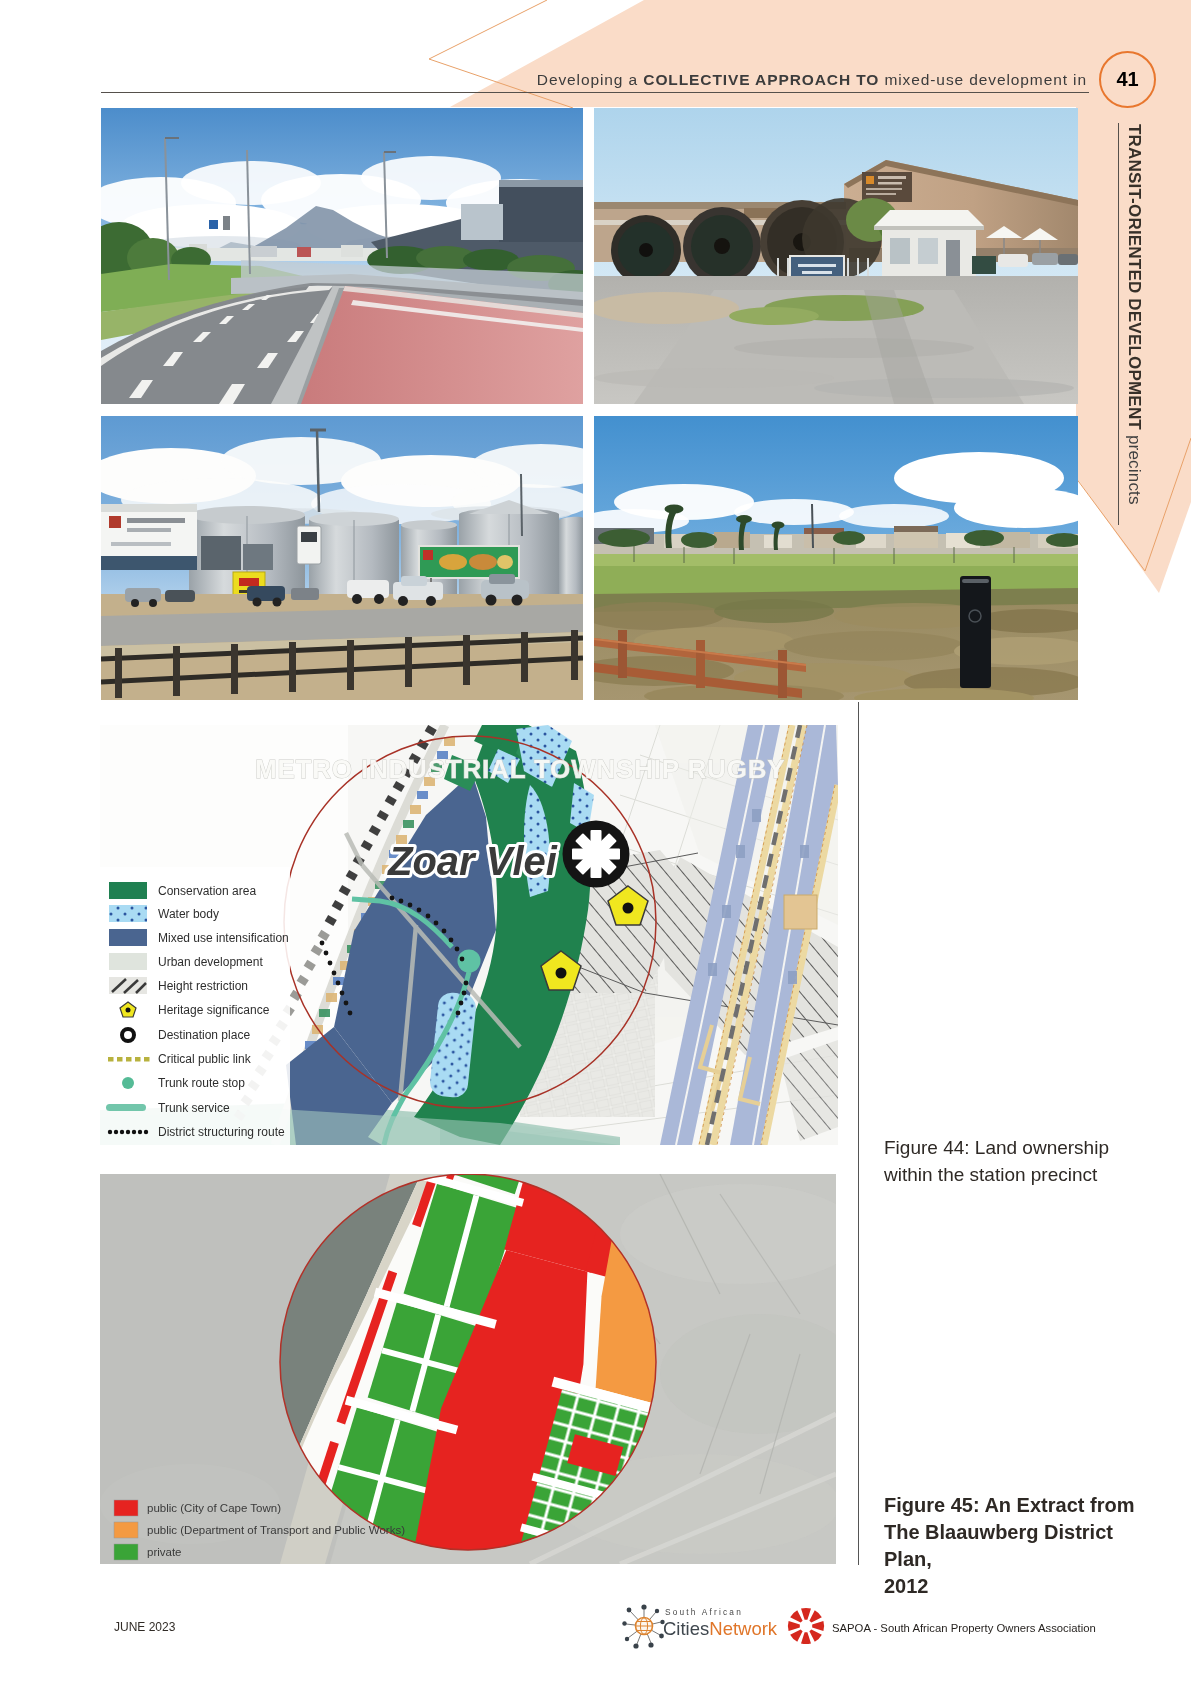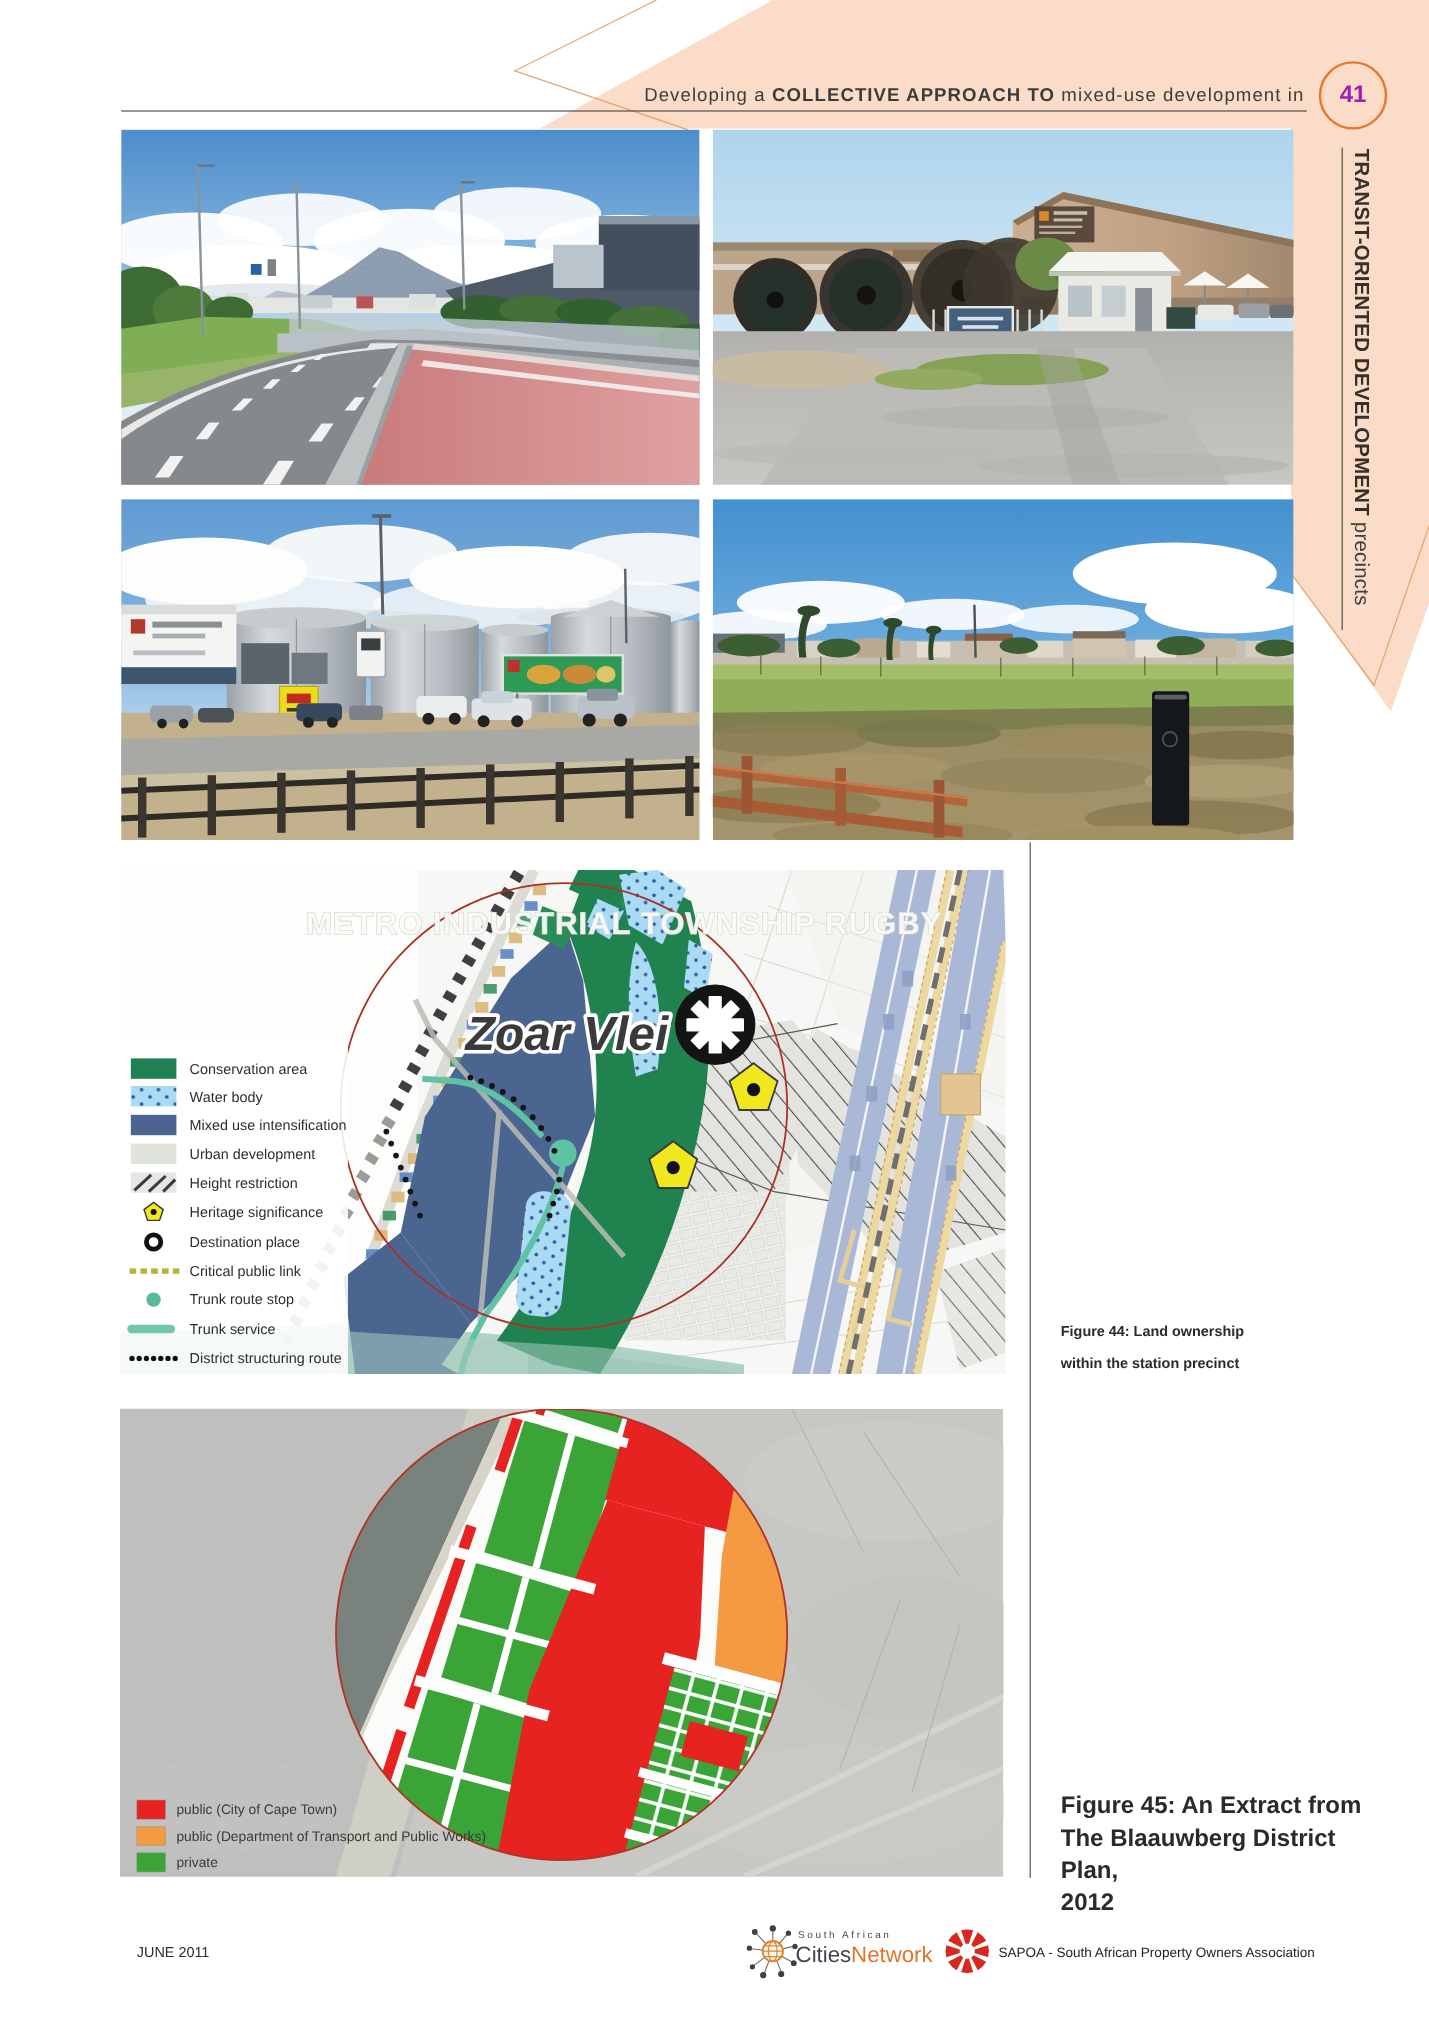--- a/index.html
+++ b/index.html
@@ -19,21 +19,21 @@
 
   <polyline points="547,0 429,59 573,108" fill="none" stroke="#e8a169" stroke-width="1"></polyline>
 
   <polyline points="1076,478 1145,571 1191,438" fill="none" stroke="#e8a169" stroke-width="1"></polyline>
 </svg>
 
 <div class="abs" style="left:101px;top:92px;width:988px;height:1px;background:#55504b"></div>
 
 <div class="abs" style="left:0;top:71px;width:1087px;text-align:right;font-size:15.5px;color:#3c3c3c;letter-spacing:.9px">Developing a <b>COLLECTIVE APPROACH TO</b> mixed-use development in</div>
 
-<div class="abs" style="left:1099px;top:51px;width:53px;height:53px;border:2px solid #e8772e;border-radius:50%;text-align:center;line-height:53px;font-size:20px;font-weight:bold;color:#a21caf">41</div>
+<div class="abs" style="left:1099px;top:51px;width:53px;height:53px;border:2px solid #e8772e;border-radius:50%;text-align:center;line-height:53px;font-size:20px;font-weight:bold;color:#000000">41</div>
 
 <div class="abs" style="left:1118px;top:123px;width:1px;height:402px;background:#55504b"></div>
 
 <div class="abs" style="left:1124px;top:124px;height:420px;writing-mode:vertical-rl;font-size:17px;color:#373029;letter-spacing:.2px"><b>TRANSIT-ORIENTED DEVELOPMENT</b>&nbsp;<span style="color:#3f3f3f;font-weight:normal">precincts</span></div>
 
 <svg class="abs" style="left:101px;top:108px" width="482" height="296" viewBox="0 0 482 296">
 <defs>
 <linearGradient id="sky1" x1="0" y1="0" x2="0" y2="1">
  <stop offset="0" stop-color="#4c8dcb"></stop>
           <stop offset=".45" stop-color="#8fbce4"></stop>
@@ -702,21 +702,21 @@
           <circle cx="40" cy="407" r="2.2"></circle>
           <circle cx="46" cy="407" r="2.2"></circle>
         </g>
 <text x="58" y="411">District structuring route</text>
 </g>
 </svg>
 
 <div class="abs" style="left:858px;top:702px;width:1px;height:863px;background:#555"></div>
 
 
-<div class="abs" style="left:884px;top:1096px;width:260px;font-size:12px;font-weight:bold;color:#2e2925;line-height:27px">Figure 44: Land ownership<br>within the station precinct</div>
+<div class="abs" style="left:884px;top:1134px;width:260px;font-size:19px;font-weight:normal;color:#2e2925;line-height:27px">Figure 44: Land ownership<br>within the station precinct</div>
 
 <div class="abs" style="left:884px;top:1492px;width:260px;font-size:20px;font-weight:bold;color:#2e2925;line-height:27px">Figure 45: An Extract from<br>The Blaauwberg District Plan,<br>2012</div>
 
 <svg class="abs" style="left:100px;top:1174px" width="736" height="390" viewBox="0 0 736 390">
 <defs>
 <pattern id="cells" width="21" height="16" patternUnits="userSpaceOnUse">
  <rect width="21" height="16" fill="#ffffff"></rect>
  <rect x="1.5" y="1.5" width="18" height="13" fill="#3aa437"></rect>
 </pattern>
 <clipPath id="circ45">
@@ -801,21 +801,21 @@
 <g font-family="Liberation Sans, sans-serif" font-size="11.5" fill="#3a3a3a">
 <rect x="14" y="326" width="24" height="16" fill="#e62320" stroke="#999" stroke-width=".5"></rect>
         <text x="47" y="338">public (City of Cape Town)</text>
 <rect x="14" y="348" width="24" height="16" fill="#f49a42" stroke="#999" stroke-width=".5"></rect>
         <text x="47" y="360">public (Department of Transport and Public Works)</text>
 <rect x="14" y="370" width="24" height="16" fill="#3aa437" stroke="#999" stroke-width=".5"></rect>
         <text x="47" y="382">private</text>
 </g>
 </svg>
 
-<div class="abs" style="left:114px;top:1620px;font-size:12px;color:#302b26">JUNE 2011</div>
+<div class="abs" style="left:114px;top:1620px;font-size:12px;color:#302b26">JUNE 2023</div>
 
 <svg class="abs" style="left:620px;top:1602px" width="170" height="52" viewBox="0 0 170 52">
 <g stroke="#6a6a6a" stroke-width=".9">
 <line x1="24" y1="24" x2="24" y2="6"></line>
         <line x1="24" y1="24" x2="36" y2="10"></line>
         <line x1="24" y1="24" x2="41" y2="20"></line>
         <line x1="24" y1="24" x2="40" y2="33"></line>
         <line x1="24" y1="24" x2="31" y2="41"></line>
         <line x1="24" y1="24" x2="17" y2="42"></line>
         <line x1="24" y1="24" x2="8" y2="36"></line>

